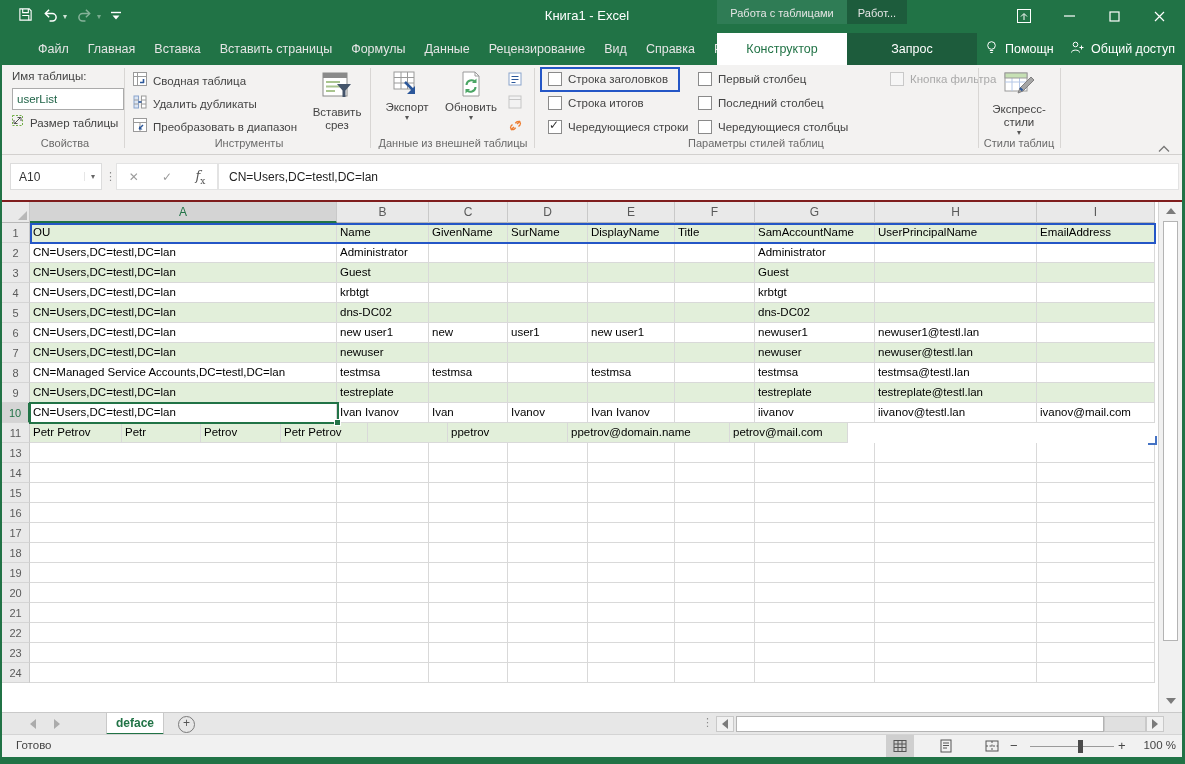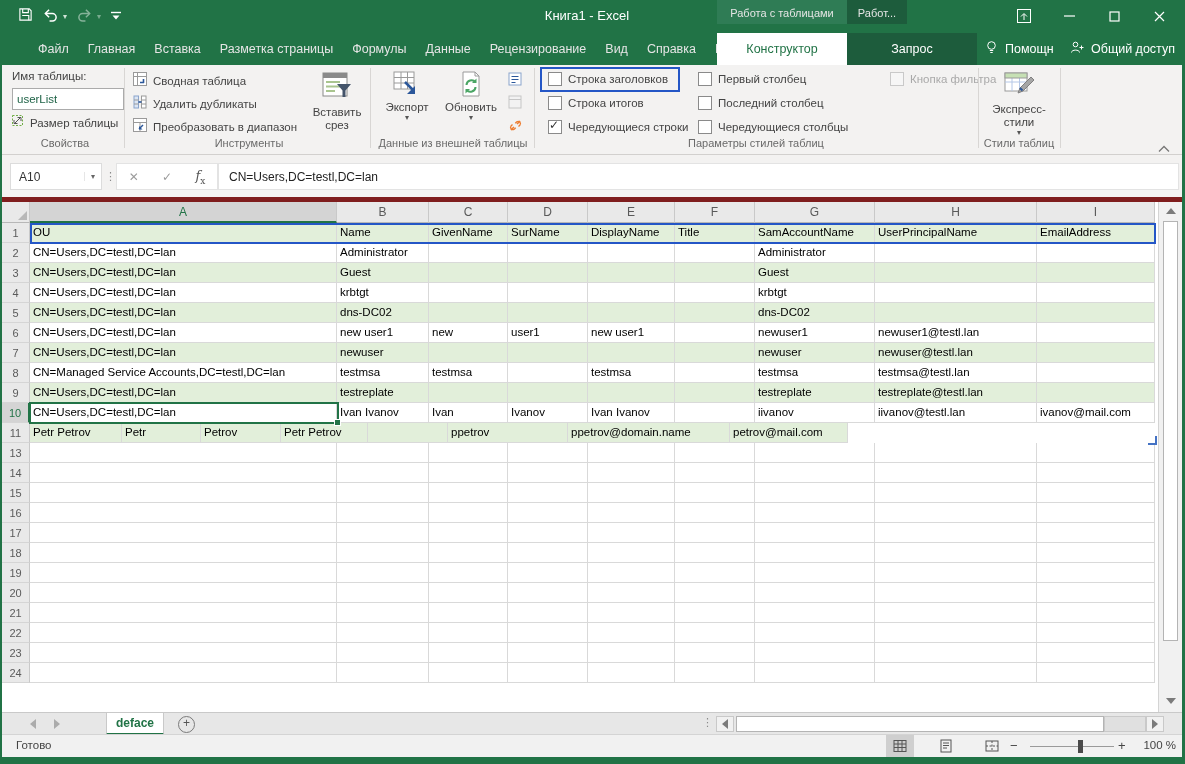--- a/index.html
+++ b/index.html
@@ -34,21 +34,21 @@
   .bigbtn{display:flex;flex-direction:column;align-items:center;font-size:11.5px;color:#444;text-align:center;line-height:13px;}
   .cb{display:flex;align-items:center;gap:6px;}
   .cb .box{width:12px;height:12px;border:1px solid #8a8a8a;background:#fff;position:relative;flex:none;}
   .cb.checked .box::after{content:"✓";position:absolute;left:0px;top:-3px;font-size:12px;color:#333;}
   .cb.disabled .box{border-color:#c9c9c9;background:#f6f6f6;}
   .cb.disabled .lbl{color:#a9a9a9;}
   .cb .lbl{font-size:11.5px;color:#444;white-space:nowrap;}
   .cbfocus{left:538px;top:2px;width:140px;height:25px;border:2px solid #2456c6;box-sizing:border-box;pointer-events:none;}
   .caret8{font-size:8px;color:#555;line-height:8px;}
   
-  .fbar{left:0;top:155px;width:100%;height:47px;background:#f3f2f1;border-bottom:5px solid #7f1d1d;box-sizing:border-box;}
+  .fbar{left:0;top:155px;width:100%;height:47px;background:#f3f2f1;border-bottom:2px solid #7f1d1d;box-sizing:border-box;}
   .namebox{left:8px;top:8px;width:92px;height:27px;background:#fff;border:1px solid #dcdcdc;box-sizing:border-box;
            display:flex;align-items:center;font-size:12px;color:#333;}
   .fbtns{left:114px;top:8px;width:102px;height:27px;background:#fff;border:1px solid #e3e3e3;box-sizing:border-box;
          display:flex;align-items:center;justify-content:space-around;}
   .ffield{left:216px;top:8px;width:961px;height:27px;background:#fff;border:1px solid #e3e3e3;box-sizing:border-box;
           display:flex;align-items:center;font-size:12px;color:#222;padding-left:10px;}
   
   .grid{left:0;top:202px;width:1156px;height:510px;background:#fff;overflow:hidden;}
   .ghead{display:flex;height:21px;}
   .corner{width:28px;height:21px;background:#e9e9e9;border-right:1px solid #c9c9c9;border-bottom:1px solid #b7b7b7;box-sizing:border-box;position:relative;flex:none;}
@@ -147,21 +147,21 @@
           <path d="M1 1l9 9M10 1l-9 9" stroke="#fff" stroke-width="1.2"></path>
         </svg>
       </div>
   </div>
 
   <div class="abs mbar">
     <div id="menu-tabs">
         <span class="mtab">Файл</span>
         <span class="mtab">Главная</span>
         <span class="mtab">Вставка</span>
-        <span class="mtab">Разметка страницы</span>
+        <span class="mtab">Вставить страницы</span>
         <span class="mtab">Формулы</span>
         <span class="mtab">Данные</span>
         <span class="mtab">Рецензирование</span>
         <span class="mtab">Вид</span>
         <span class="mtab">Справка</span>
         <span class="mtab">Power Pivot</span>
       </div>
   </div>
   <div class="abs tab-query">Запрос</div>
   <div class="abs tab-design">Конструктор</div>

